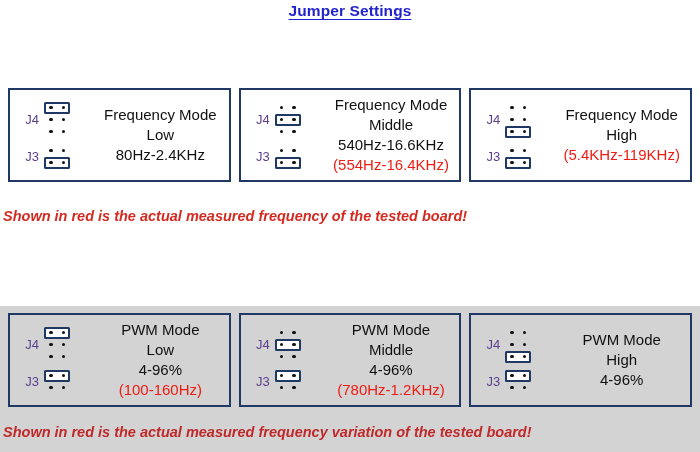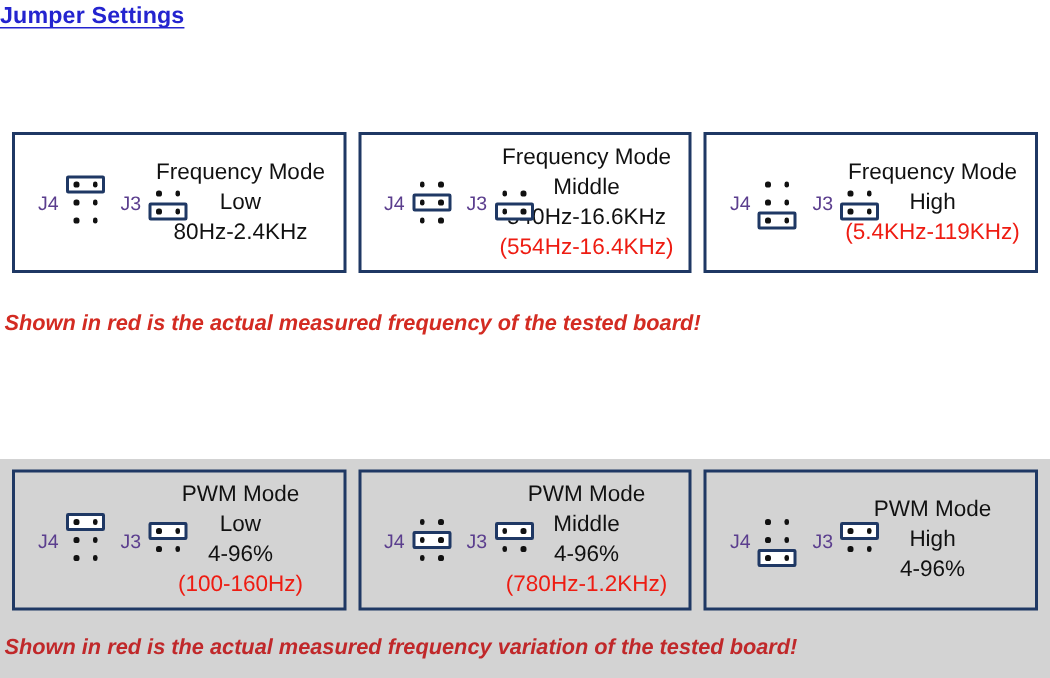--- a/index.html
+++ b/index.html
@@ -14,21 +14,21 @@
     position: relative;
     overflow: hidden;
   }
 
   
   .title-wrap {
     position: absolute;
     top: 2px;
     left: 0;
     width: 700px;
-    text-align: left;
+    text-align: center;
   }
   .title {
     display: inline-block;
     font-size: 15.5px;
     font-weight: 600;
     color: #2424cf;
     text-decoration: underline;
     text-underline-offset: 3px;
     letter-spacing: .1px;
   }
@@ -69,21 +69,22 @@
     align-items: center;
     flex: 1 1 0;
     padding: 0 6px;
   }
 
   
   .jumpers {
     width: 86px;
     flex: 0 0 86px;
     display: flex;
-    justify-content: flex-start;
+    flex-direction: column;
+    justify-content: center;
     gap: 7px;
     padding-left: 6px;
     box-sizing: border-box;
   }
   .jumper-row {
     display: flex;
     align-items: center;
     gap: 5px;
   }
   .jumper-label {

